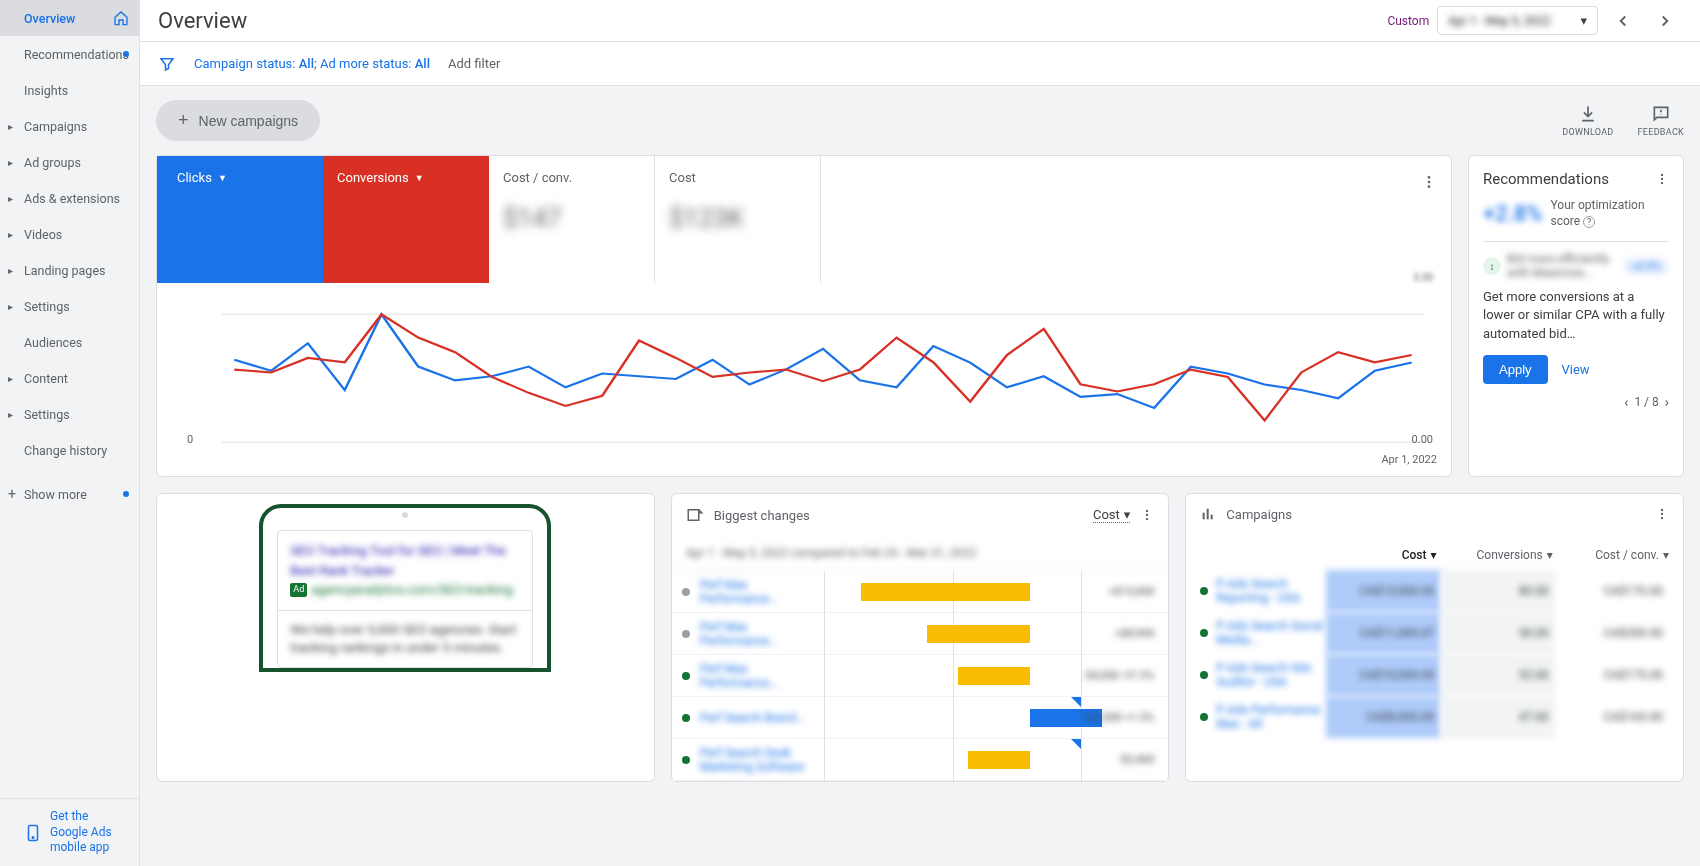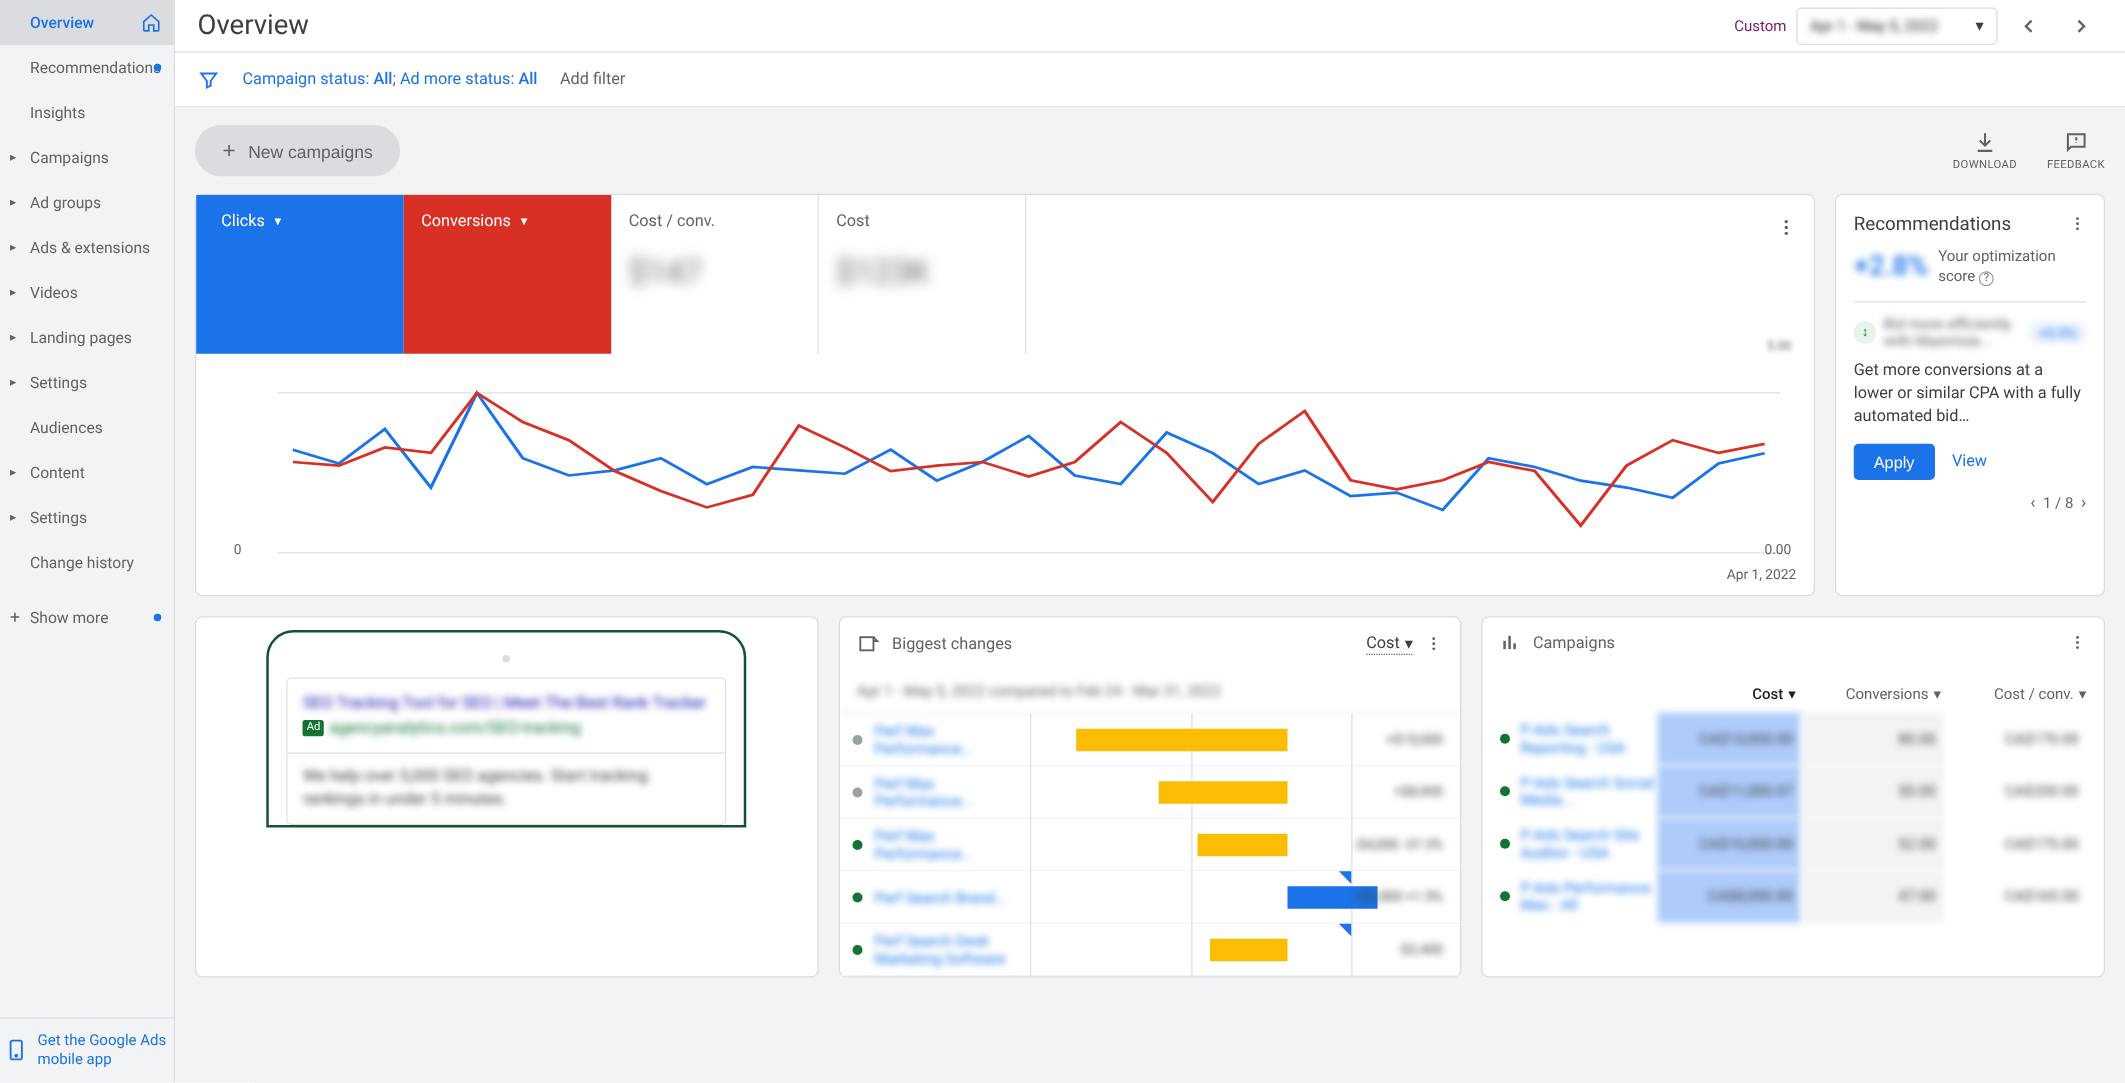--- a/index.html
+++ b/index.html
@@ -7,21 +7,21 @@
 .app { display: flex; height: 866px; width: 1700px; }
 
 
 .sidebar { width: 140px; background: #f1f3f4; border-right: 1px solid #e0e0e0; display: flex; flex-direction: column; }
 .sidebar-scroll { flex: 1; overflow-y: auto; }
 .nav-item { display: flex; align-items: center; padding: 9px 10px 9px 24px; font-size: 12.5px; color: #5f6368; cursor: pointer; position: relative; min-height: 36px; }
 .nav-item.active { background: #dadce0; color: #1a73e8; font-weight: 500; }
 .nav-item .chev { position: absolute; left: 8px; font-size: 10px; color: #5f6368; }
 .nav-item .dot { position: absolute; right: 10px; width: 6px; height: 6px; background: #1a73e8; border-radius: 50%; }
 .nav-item .home-ic { position: absolute; right: 10px; }
-.sidebar-bottom { padding: 10px 4px; border-top: 1px solid #e0e0e0; display: flex; align-items: center; gap: 8px; color: #1a73e8; font-size: 12px; line-height: 1.3; }
+.sidebar-bottom { padding: 10px 24px; border-top: 1px solid #e0e0e0; display: flex; align-items: center; gap: 8px; color: #1a73e8; font-size: 12px; line-height: 1.3; }
 .sidebar-bottom-ic { width: 18px; height: 18px; flex-shrink: 0; }
 
 
 .main { flex: 1; display: flex; flex-direction: column; background: #fff; overflow: hidden; }
 .header { display: flex; align-items: center; padding: 6px 18px; border-bottom: 1px solid #e0e0e0; height: 42px; }
 .header-title { font-size: 22px; font-weight: 400; color: #3c4043; }
 .header-right { margin-left: auto; display: flex; align-items: center; gap: 8px; }
 .custom-lbl { font-size: 12px; color: #701a75; }
 .date-pick { border: 1px solid #dadce0; border-radius: 4px; padding: 6px 10px; display: flex; align-items: center; gap: 30px; min-width: 160px; }
 .date-pick .blur-txt { filter: blur(3px); font-size: 12px; color: #202124; }
@@ -78,21 +78,21 @@
 .rec-pager .arr { cursor: pointer; font-size: 14px; }
 
 .row2 { display: flex; gap: 16px; }
 .panel { background: #fff; border: 1px solid #dadce0; border-radius: 6px; flex: 1; display: flex; flex-direction: column; }
 .panel-hd { display: flex; align-items: center; padding: 12px 14px; gap: 10px; }
 .panel-title { font-size: 13px; color: #5f6368; }
 .panel-hd-right { margin-left: auto; display: flex; align-items: center; gap: 10px; }
 .sort-sel { font-size: 13px; color: #3c4043; border-bottom: 1px dotted #5f6368; cursor: pointer; display: flex; align-items: center; gap: 4px; }
 
 .disapproved-body { padding: 10px 14px; display: flex; justify-content: center; }
-.phone-mock { width: 384px; border: 2px solid #14532d; border-radius: 22px 22px 0 0; padding: 18px 14px 0; background: #fff; }
+.phone-mock { width: 292px; border: 4px solid #14532d; border-radius: 22px 22px 0 0; padding: 4px 14px 0; background: #fff; }
 .phone-notch { width: 6px; height: 6px; border-radius: 50%; background: #dadce0; margin: 0 auto 12px; }
 .ad-box { border: 1px solid #e0e0e0; border-radius: 4px; }
 .ad-top { padding: 10px 12px; border-bottom: 1px solid #e0e0e0; font-size: 13px; line-height: 1.5; }
 .ad-head { color: #1a0dab; filter: blur(3px); }
 .ad-url { color: #137333; display: flex; align-items: center; gap: 4px; }
 .ad-url .adlbl { background: #137333; color: #fff; font-size: 9px; padding: 0 3px; border-radius: 2px; filter: none; }
 .ad-url .urltxt { filter: blur(3px); }
 .ad-body { padding: 10px 12px; font-size: 13px; color: #3c4043; filter: blur(3px); line-height: 1.4; }
 
 .biggest-body { padding: 0; }

